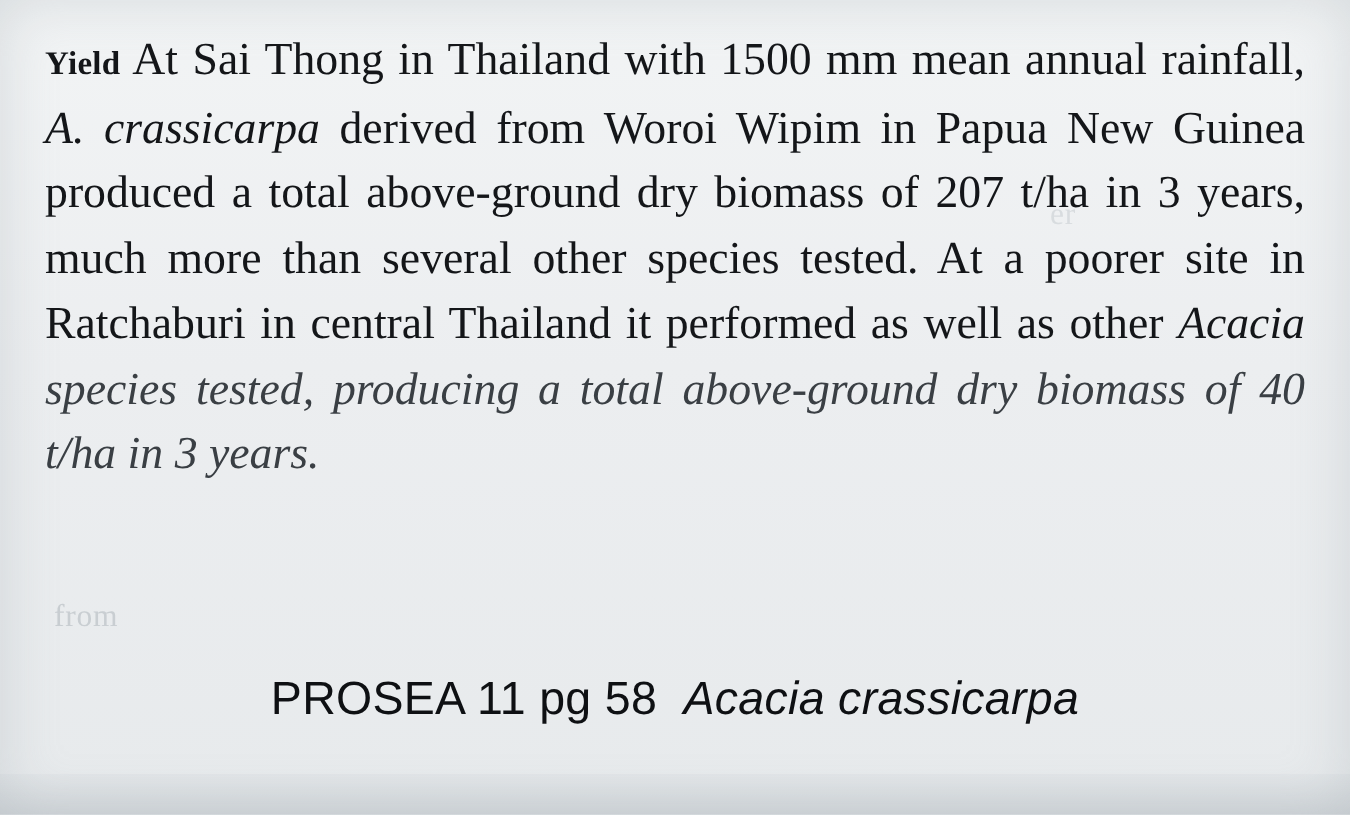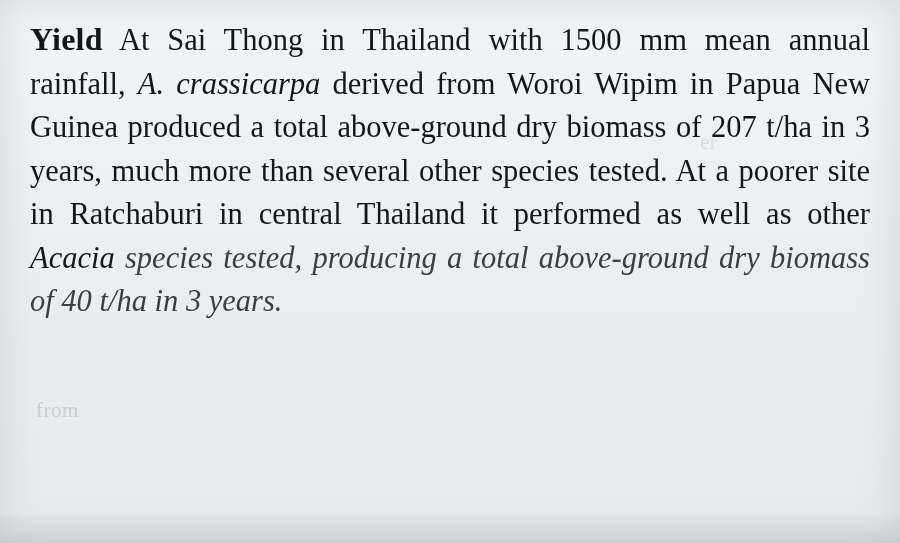--- a/index.html
+++ b/index.html
@@ -39,21 +39,21 @@
     width: 840px;
     font-size: 30.5px;
     line-height: 43.5px;
     color: #141619;
     text-align: justify;
     text-justify: inter-word;
     font-family: "Liberation Serif", serif;
   }
   .body-text .lead {
     font-weight: bold;
-    font-size: 32px;
+    font-size: 22px;
     letter-spacing: 0.2px;
   }
   .body-text i {
   }
   .fade-1 { color: #3a3f44; font-style: italic; }
 
   .caption {
     position: absolute;
     left: 0;
     top: 448px;
@@ -89,16 +89,20 @@
 
 <div class="page">
 
   <span class="ghost ghost-left">from</span>
   <span class="ghost ghost-right ghost-faint">er</span>
 
   <div class="body-text">
     <span class="lead">Yield</span><span> At Sai Thong in Thailand with 1500 mm mean annual rainfall, </span><i>A. crassicarpa</i><span> derived from Woroi Wipim in Papua New Guinea produced a total above-ground dry biomass of 207 t/ha in 3 years, much more than several other species tested. At a poorer site in Ratchaburi in central Thailand it performed as well as other </span><i>Acacia</i><span class="fade-1"> species tested, producing a total above-ground dry biomass of 40 t/ha in 3 years.</span>
   </div>
 
+  <div class="caption">
+    <span>PROSEA 11 pg 58</span>&nbsp;
+    <span class="species">Acacia crassicarpa</span>
+  </div>
 
   <div class="bottom-band"></div>
   <div class="edge-shadow"></div>
 </div>
 
 </body></html>

